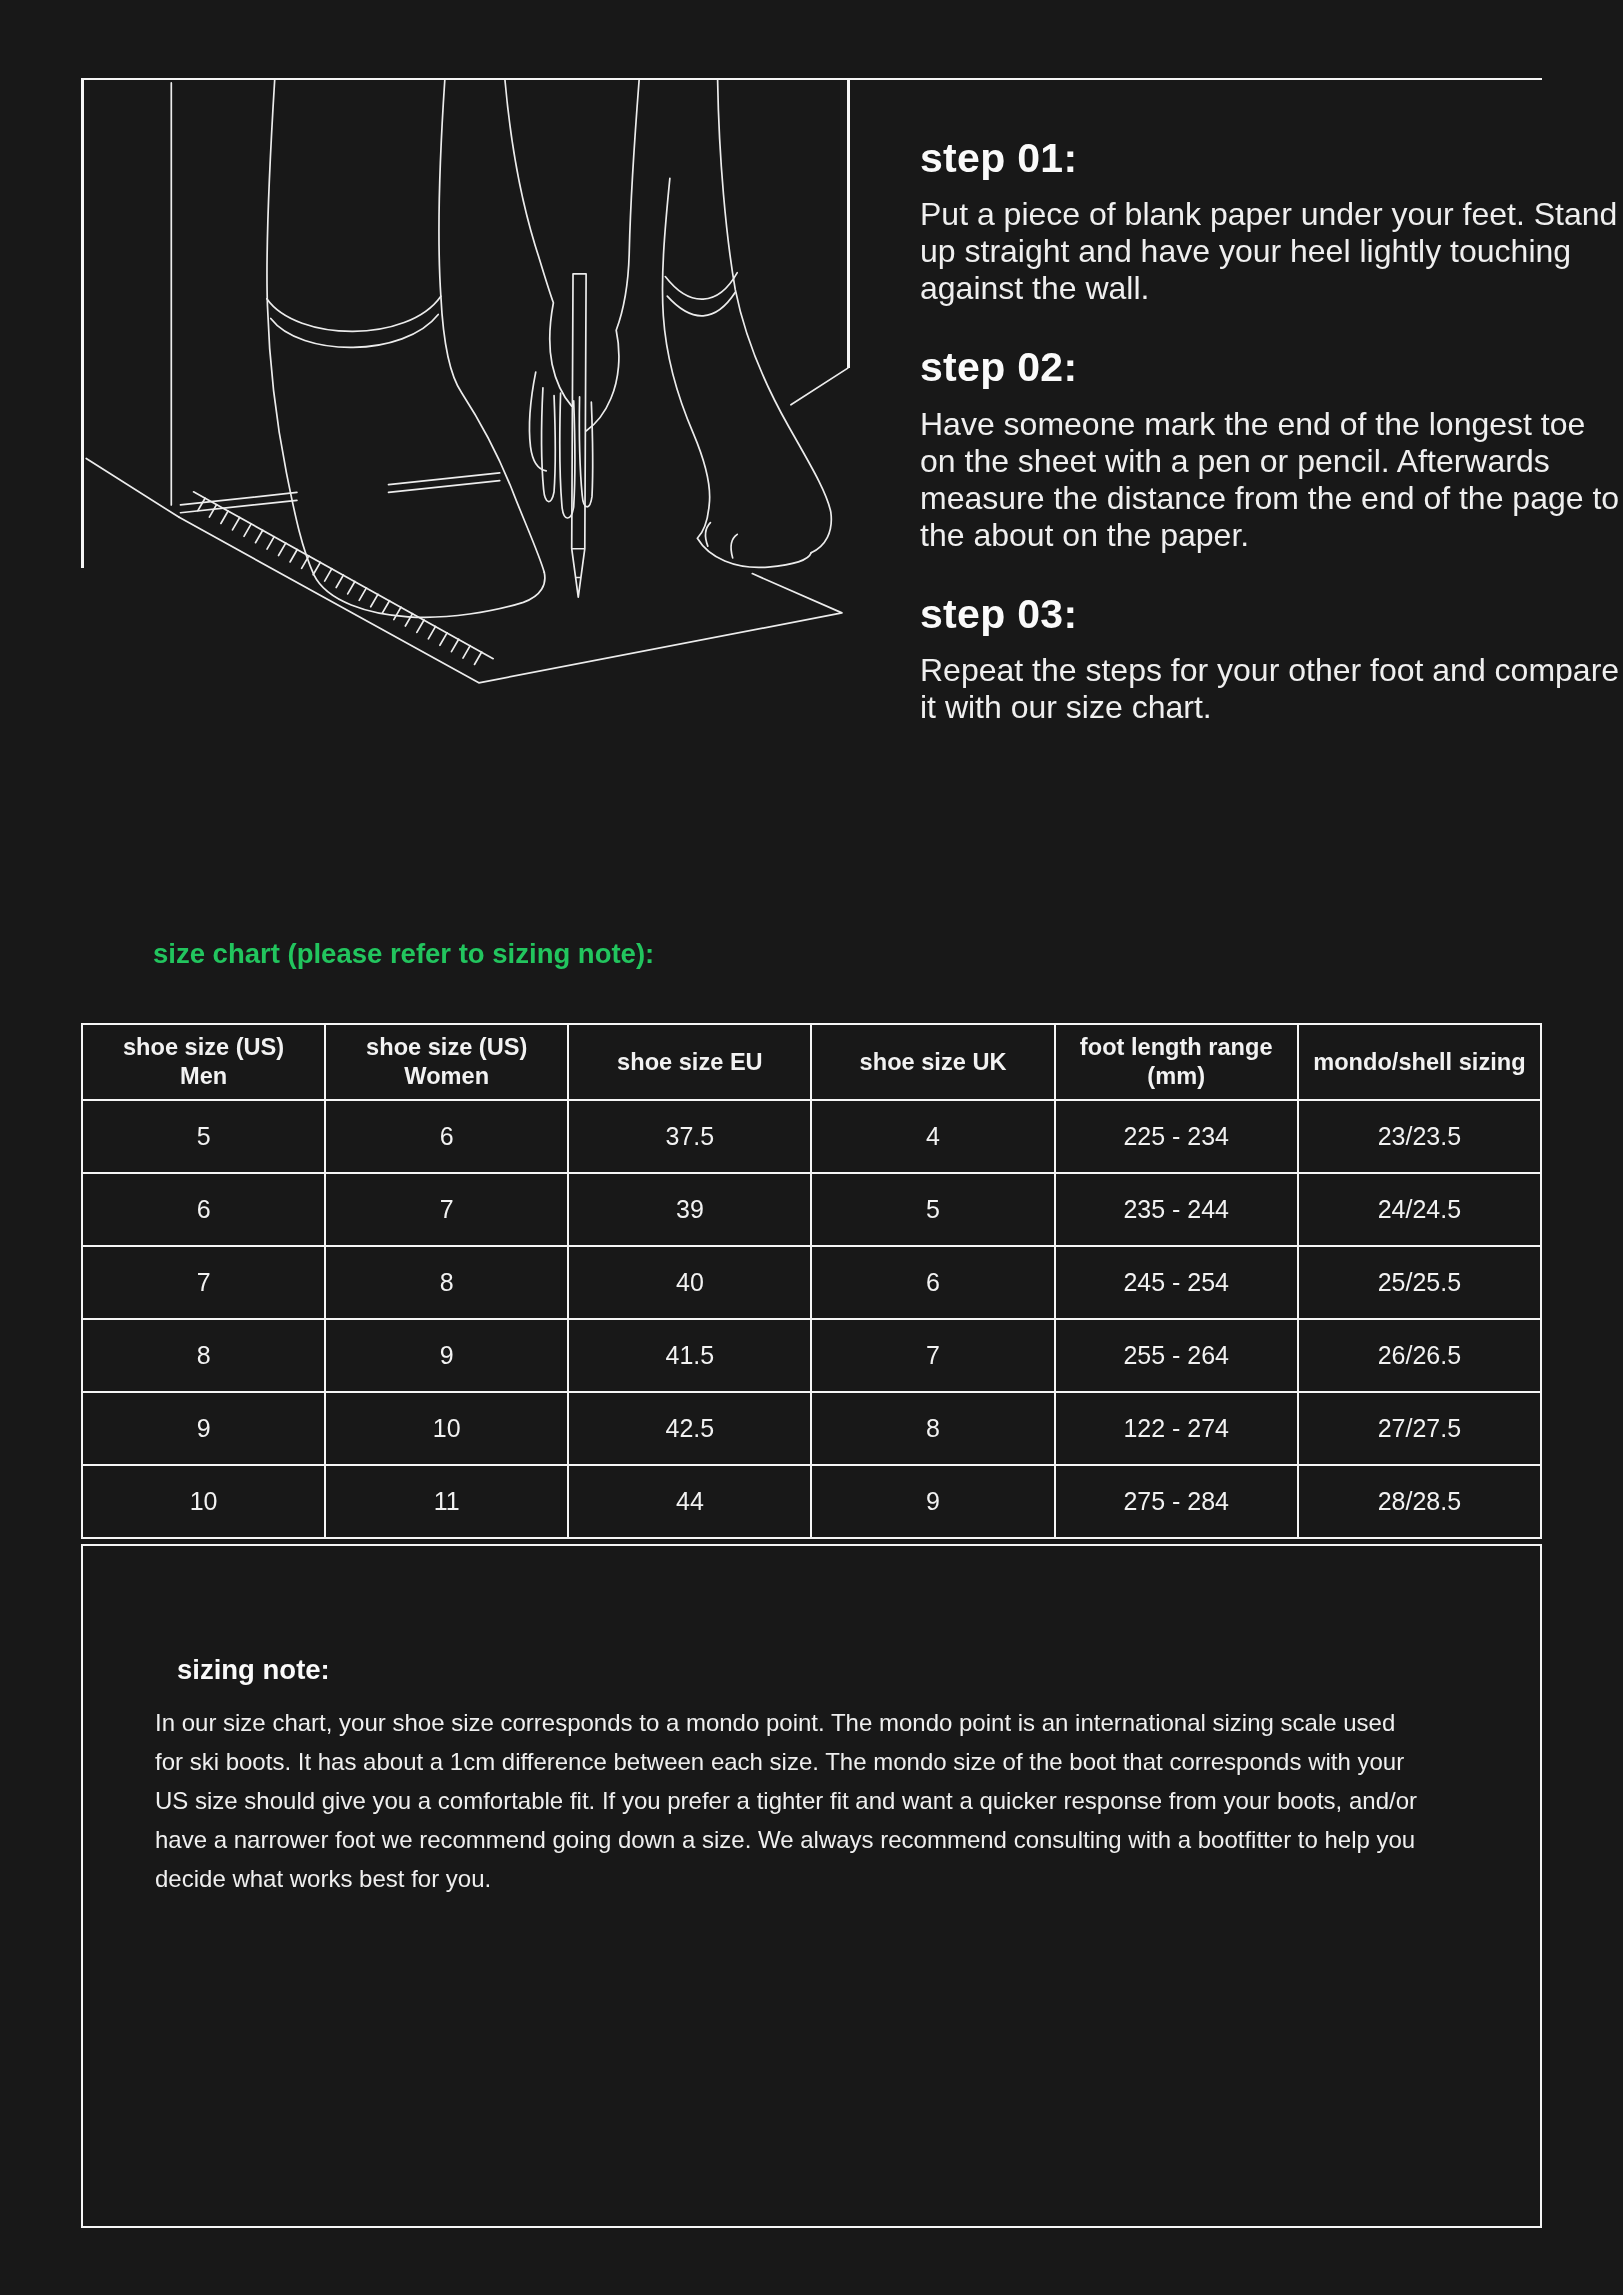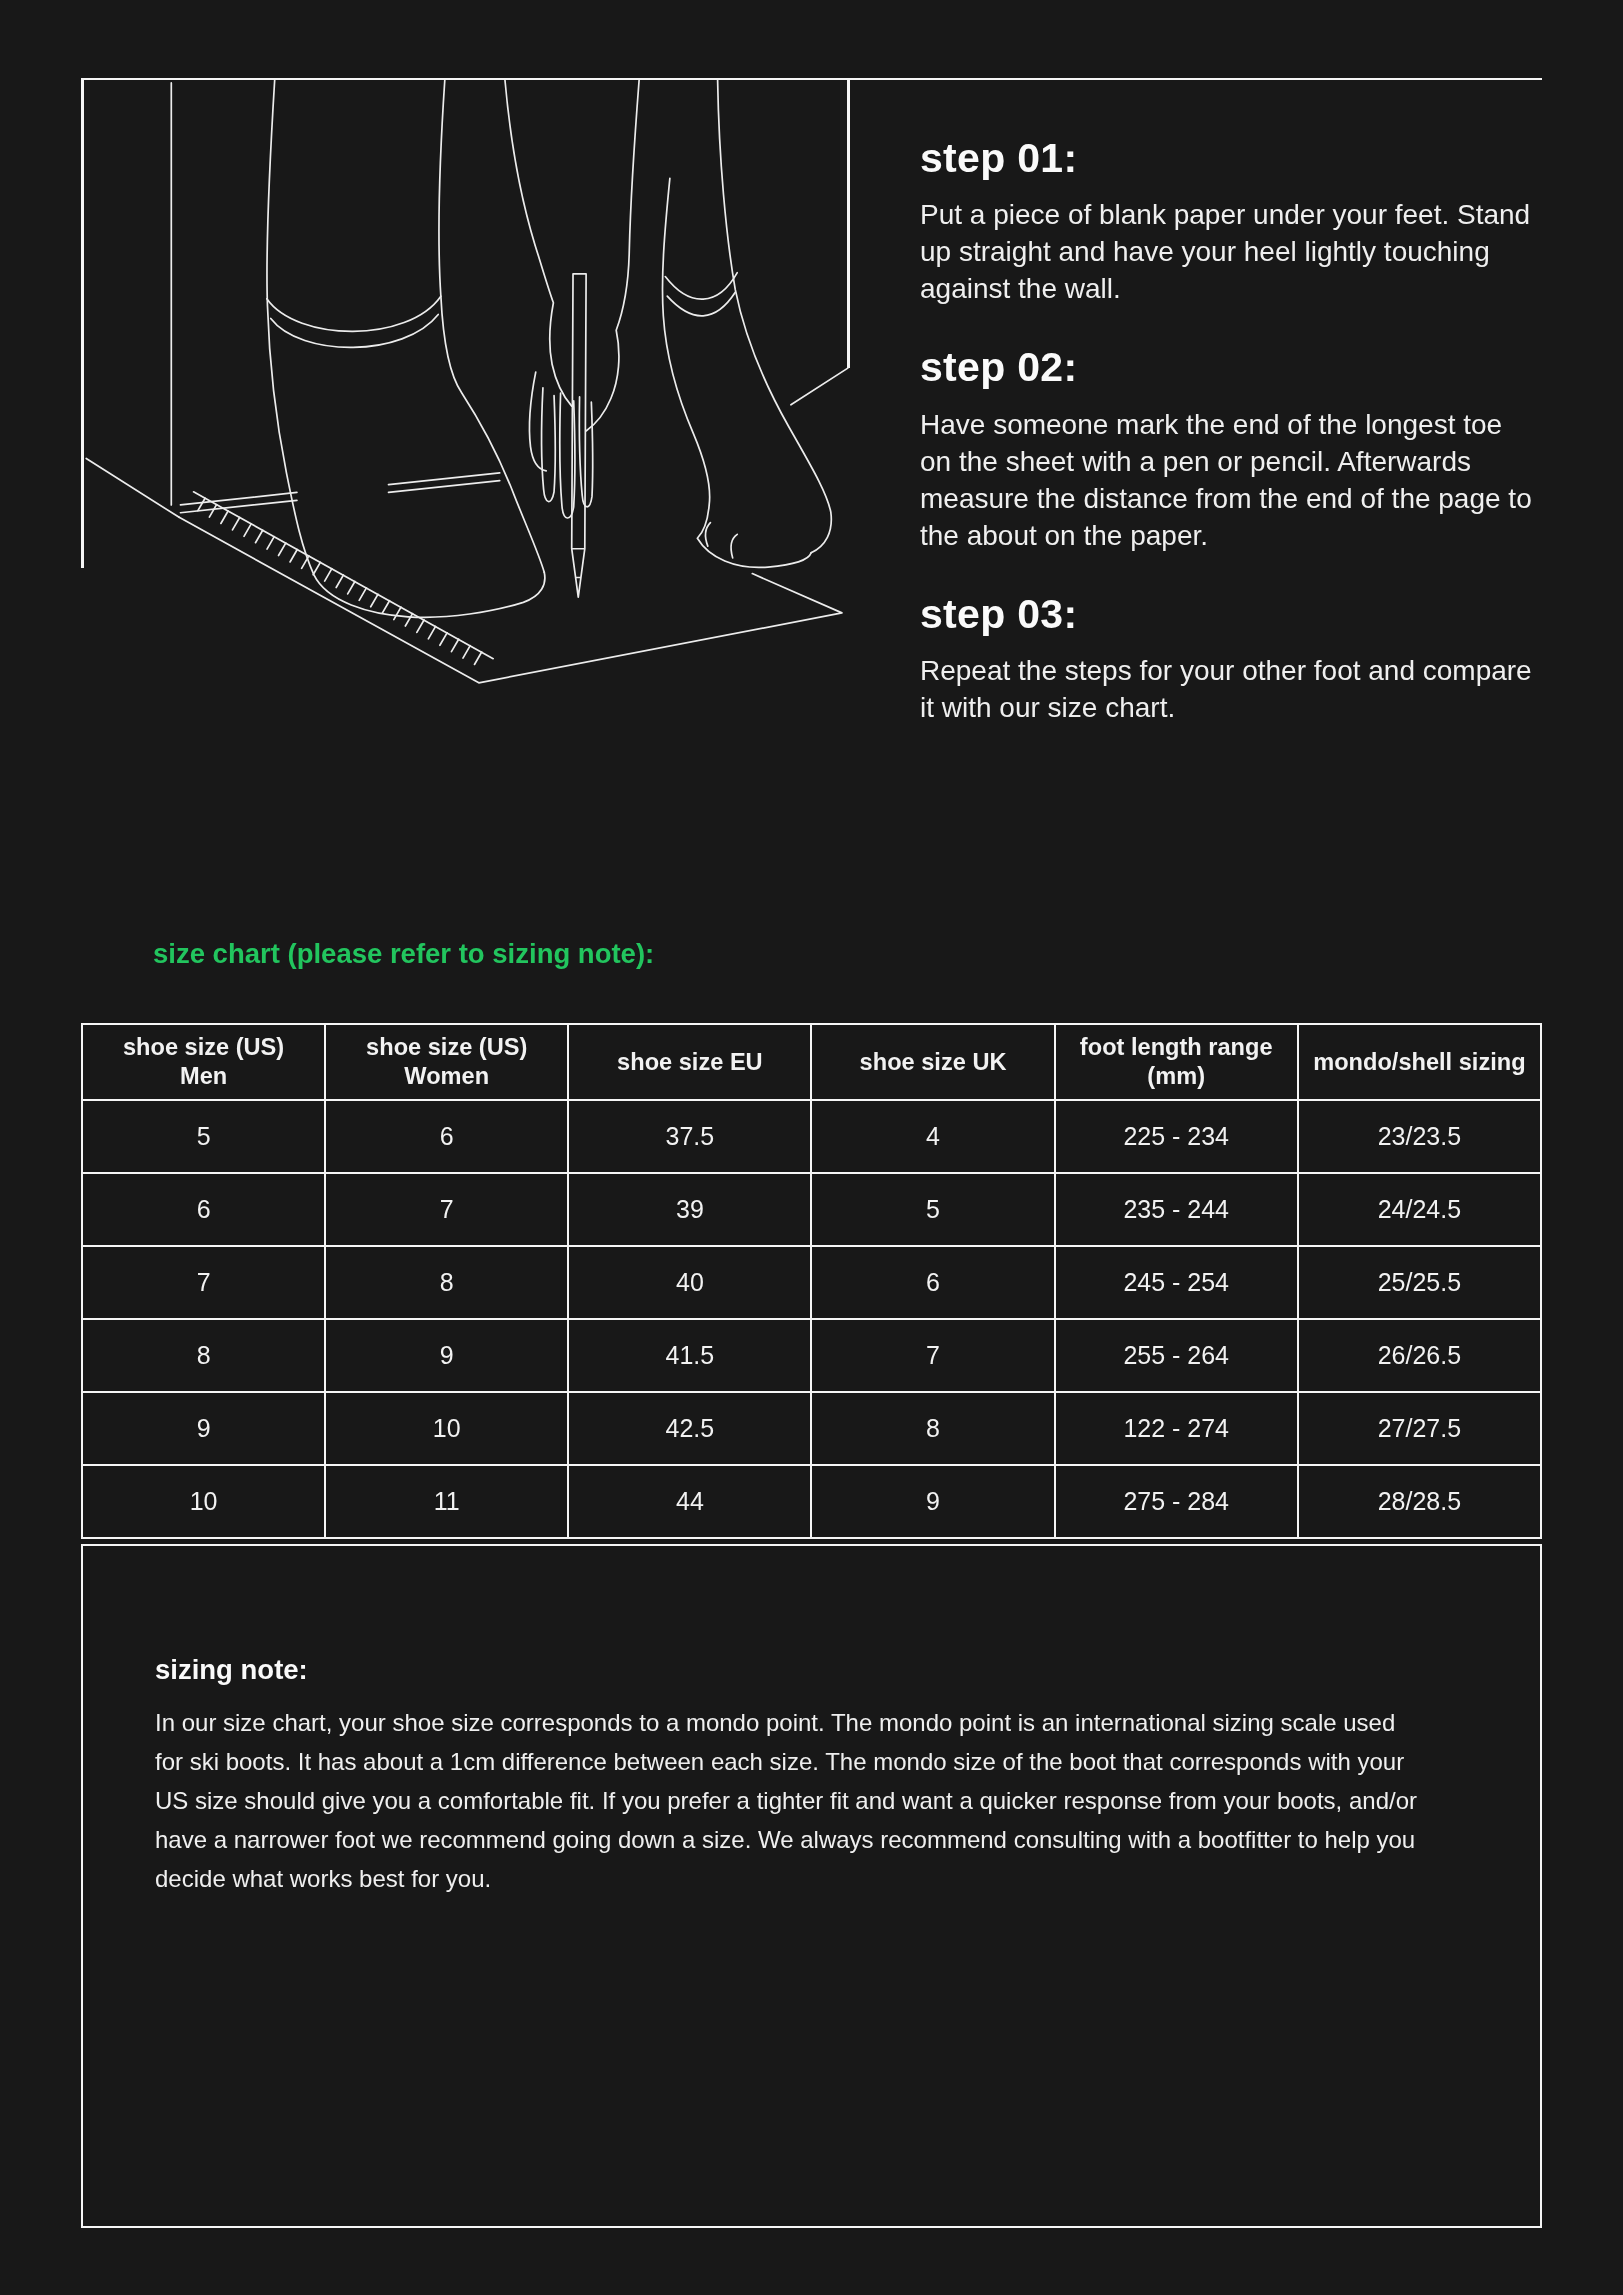--- a/index.html
+++ b/index.html
@@ -37,21 +37,21 @@
   .steps {
     position:absolute; left:839px; top:0; width:622px;
     padding-top:55px;
   }
   .step { margin-bottom:37px; }
   .step-title {
     font-size:41px; font-weight:700; letter-spacing:0.3px;
     margin-bottom:14.4px; color:#fafafa;
   }
   .step-line {
-    font-size:28px; line-height:37px; color:#efefef;
+    font-size:32px; line-height:37px; color:#efefef;
     white-space:nowrap; font-weight:400;
   }
 
   
   .chart-caption {
     position:absolute; left:153px; top:938px;
     font-size:27.5px; font-weight:700; color:#22c55e;
     white-space:nowrap;
   }
   .size-table {
@@ -68,21 +68,21 @@
   .th-line { line-height:1.22; white-space:nowrap; }
 
   
   .note-box {
     position:absolute; left:81px; top:1544px;
     width:1461px; height:684px;
     border:2.6px solid #f5f5f5;
     padding:108px 65px 0 72px;
   }
   .note-title {
-    font-size:27.5px; font-weight:700; color:#fafafa; margin-bottom:17px;
+    font-size:27.5px; font-weight:700; color:#fafafa; margin-bottom:17px;margin-left:22px;
   }
   .note-line {
     font-size:24px; line-height:39px; color:#efefef;
     white-space:nowrap; font-weight:400;
   }
 </style>
 </head>
 <body>
 
 <div class="page">

